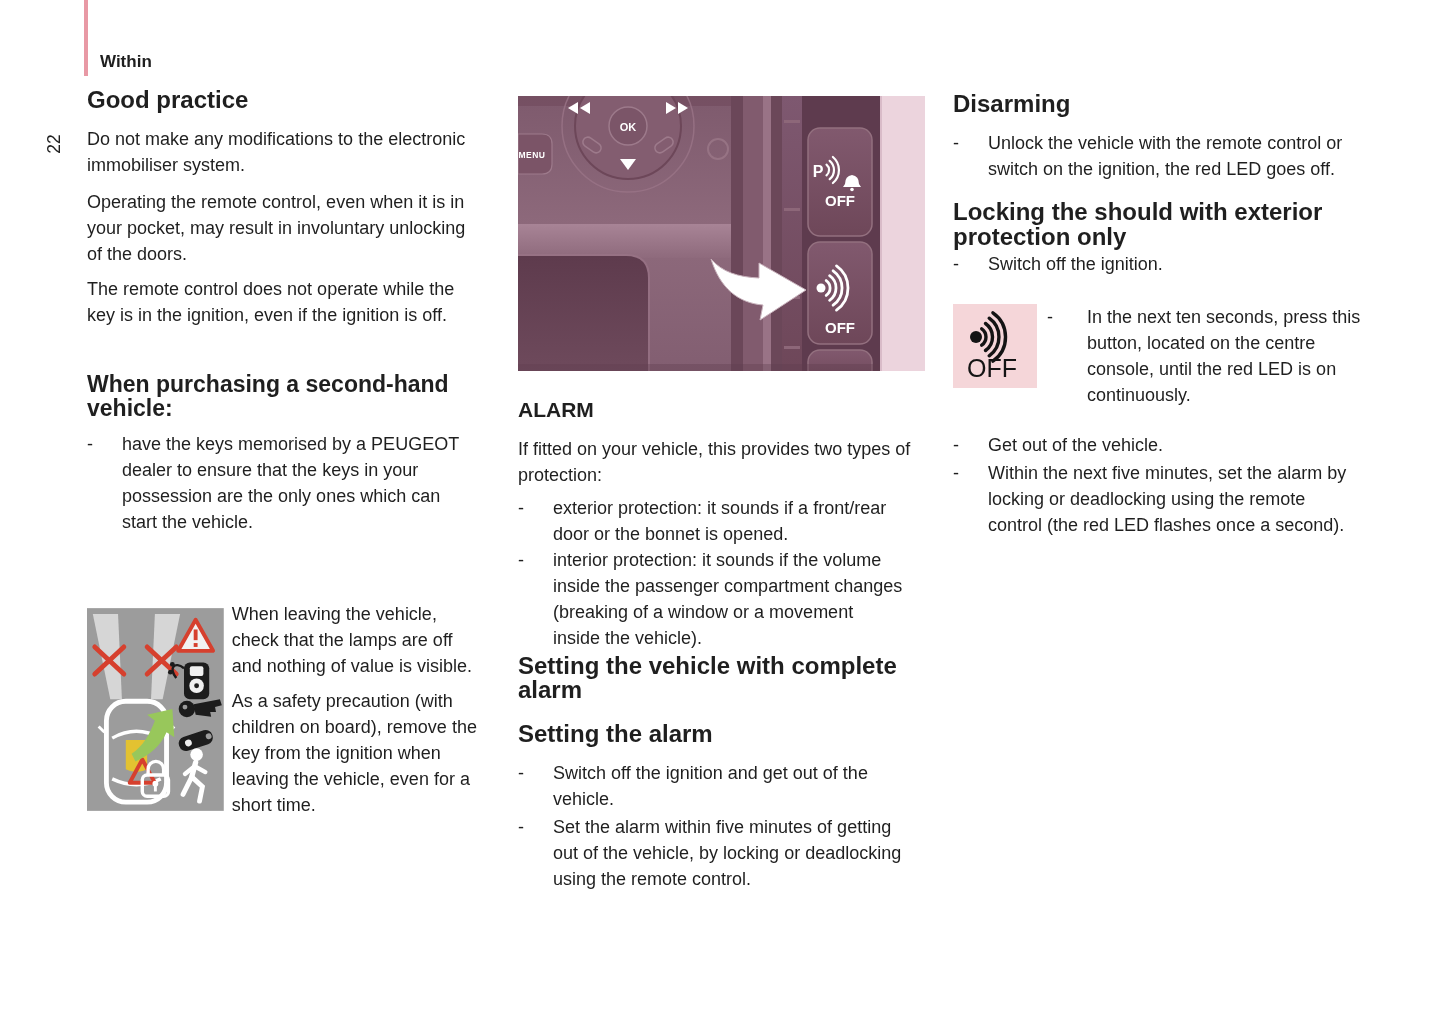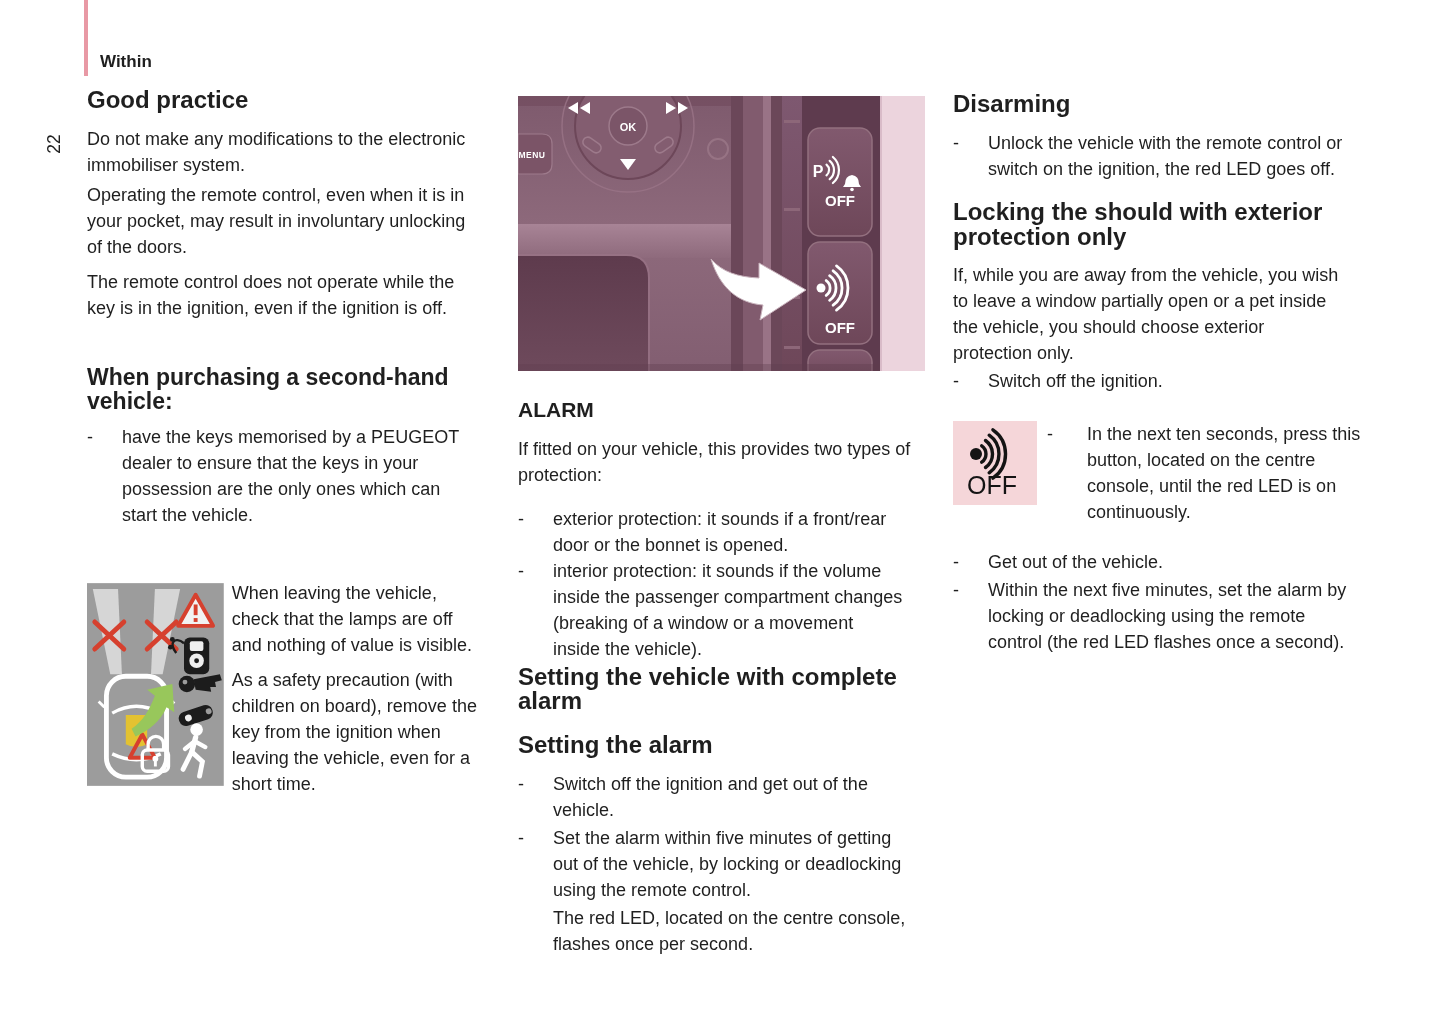--- a/index.html
+++ b/index.html
@@ -16,34 +16,34 @@
   .h-sub{font-size:23px;line-height:24px;font-weight:bold}
   .bullet{display:flex;align-items:flex-start}
   .bullet .dash{flex:0 0 35px}
   .bullet .txt{flex:1}
   .accent-bar{left:84px;top:0;width:4px;height:76px;background:#E899A5}
   .access-label{left:100px;top:52px;font-size:17px;font-weight:bold}
   .pagenum{left:34px;top:122px;width:40px;height:44px;display:flex;align-items:center;justify-content:center;transform:rotate(-90deg);font-size:17.5px}
   .col-left{left:87px;top:88px;width:395px}
   .col-mid{left:518px;top:96px;width:412px}
   .col-right{left:953px;top:92px;width:395px}
-  .img-row{display:flex;align-items:flex-start;margin-top:52px}
+  .img-row{display:flex;align-items:center;margin-top:66px}
   .safety-text{width:258px;margin-left:8px}
   svg{display:block}
 </style>
 </head>
 <body>
 
 <div class="abs accent-bar"></div>
 <div class="abs access-label">Within</div>
 <div class="abs pagenum">22</div>
 
 <div class="abs col-left">
   <h2 class="h-main" style="margin-bottom:14px">Good practice</h2>
-  <p class="body-text" style="margin-bottom:4px">Do not make any modifications to the electronic immobiliser system.</p>
+  <p class="body-text" style="margin-bottom:11px">Do not make any modifications to the electronic immobiliser system.</p>
   <p class="body-text" style="margin-bottom:9px">Operating the remote control, even when it is in your pocket, may result in involuntary unlocking of the doors.</p>
   <p class="body-text">The remote control does not operate while the key is in the ignition, even if the ignition is off.</p>
 
   <h3 class="h-sub" style="margin-top:44px;margin-bottom:11px">When purchasing a second-hand vehicle:</h3>
   <div class="bullet body-text" style="width:375px">
     <span class="dash">-</span>
     <span class="txt">have the keys memorised by a PEUGEOT dealer to ensure that the keys in your possession are the only ones which can start the vehicle.</span>
   </div>
 
   <div class="img-row">
@@ -221,51 +221,49 @@
     <rect x="290" y="254" width="64" height="34" rx="12" fill="url(#gBtn)" stroke="#93707F" stroke-width="1.5"></rect>
 
     <rect x="362" y="0" width="45" height="275" fill="#ECD4DD"></rect>
     <rect x="362" y="0" width="2" height="275" fill="#D9BBC8"></rect>
     <rect x="0" y="268" width="362" height="7" fill="#5E3B4E" opacity="0.35"></rect>
 
     <path d="M193,163 C202,192 220,207 245,209 L242,224 L288,194 L241,167 L241,182 C220,181 204,176 193,163 Z" fill="#ffffff" stroke="#C9B3BD" stroke-width="1"></path>
   </svg>
 
   <h2 class="h-big" style="margin-top:26px;margin-bottom:14px">ALARM</h2>
-  <p class="body-text" style="margin-bottom:18px">If fitted on your vehicle, this provides two types of protection:</p>
+  <p class="body-text" style="margin-bottom:7px">If fitted on your vehicle, this provides two types of protection:</p>
   <div class="bullet body-text">
     <span class="dash">-</span>
     <span class="txt" style="flex:none;width:350px">exterior protection: it sounds if a front/rear door or the bonnet is opened.</span>
   </div>
   <div class="bullet body-text">
     <span class="dash">-</span>
     <span class="txt" style="flex:none;width:350px">interior protection: it sounds if the volume inside the passenger compartment changes (breaking of a window or a movement inside the vehicle).</span>
   </div>
   <h3 class="h-main" style="margin-top:3px">Setting the vehicle with complete alarm</h3>
   <h3 class="h-main" style="margin-top:20px;margin-bottom:14px">Setting the alarm</h3>
   <div class="bullet body-text" style="margin-bottom:2px">
     <span class="dash">-</span>
     <span class="txt" style="flex:none;width:365px">Switch off the ignition and get out of the vehicle.</span>
   </div>
   <div class="bullet body-text" style="margin-bottom:2px">
     <span class="dash">-</span>
     <span class="txt" style="flex:none;width:365px">Set the alarm within five minutes of getting out of the vehicle, by locking or deadlocking using the remote control.</span>
   </div>
-  <p class="body-text" style="padding-left:35px;width:365px">The red LED, located on the centre console, flashes once per second.</p>
 </div>
 
 <div class="abs col-right">
   <h3 class="h-main" style="margin-bottom:14px">Disarming</h3>
   <div class="bullet body-text">
     <span class="dash">-</span>
     <span class="txt">Unlock the vehicle with the remote control or switch on the ignition, the red LED goes off.</span>
   </div>
 
   <h3 class="h-main" style="margin-top:17px;line-height:25px">Locking the should with exterior protection only</h3>
-  <p class="body-text" style="margin-top:13px;width:388px">If, while you are away from the vehicle, you wish to leave a window partially open or a pet inside the vehicle, you should choose exterior protection only.</p>
   <div class="bullet body-text" style="margin-top:2px">
     <span class="dash">-</span>
     <span class="txt">Switch off the ignition.</span>
   </div>
 
   <div style="display:flex;align-items:flex-start;margin-top:27px">
     <svg width="84" height="84" viewBox="0 0 84 84" style="flex:none" role="img">
       <rect x="0" y="0" width="84" height="84" fill="#F5D6D9"></rect>
       <circle cx="23" cy="33" r="6" fill="#141414"></circle>
       <g fill="none" stroke="#141414" stroke-width="3.4" stroke-linecap="round">

